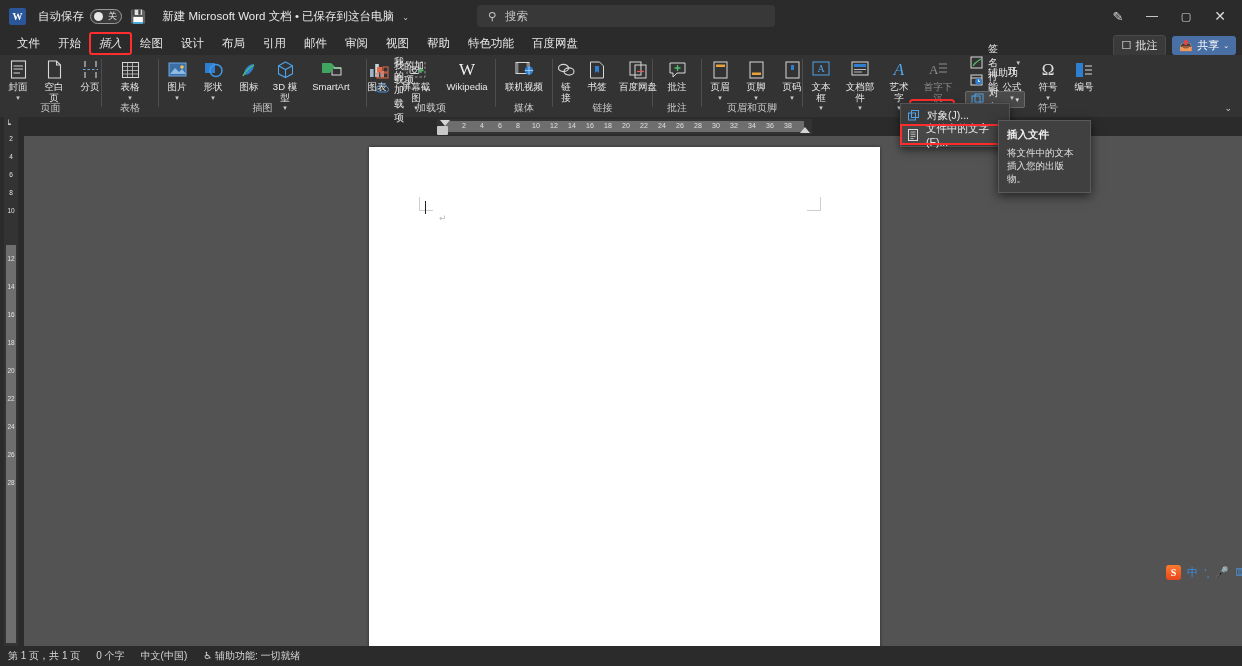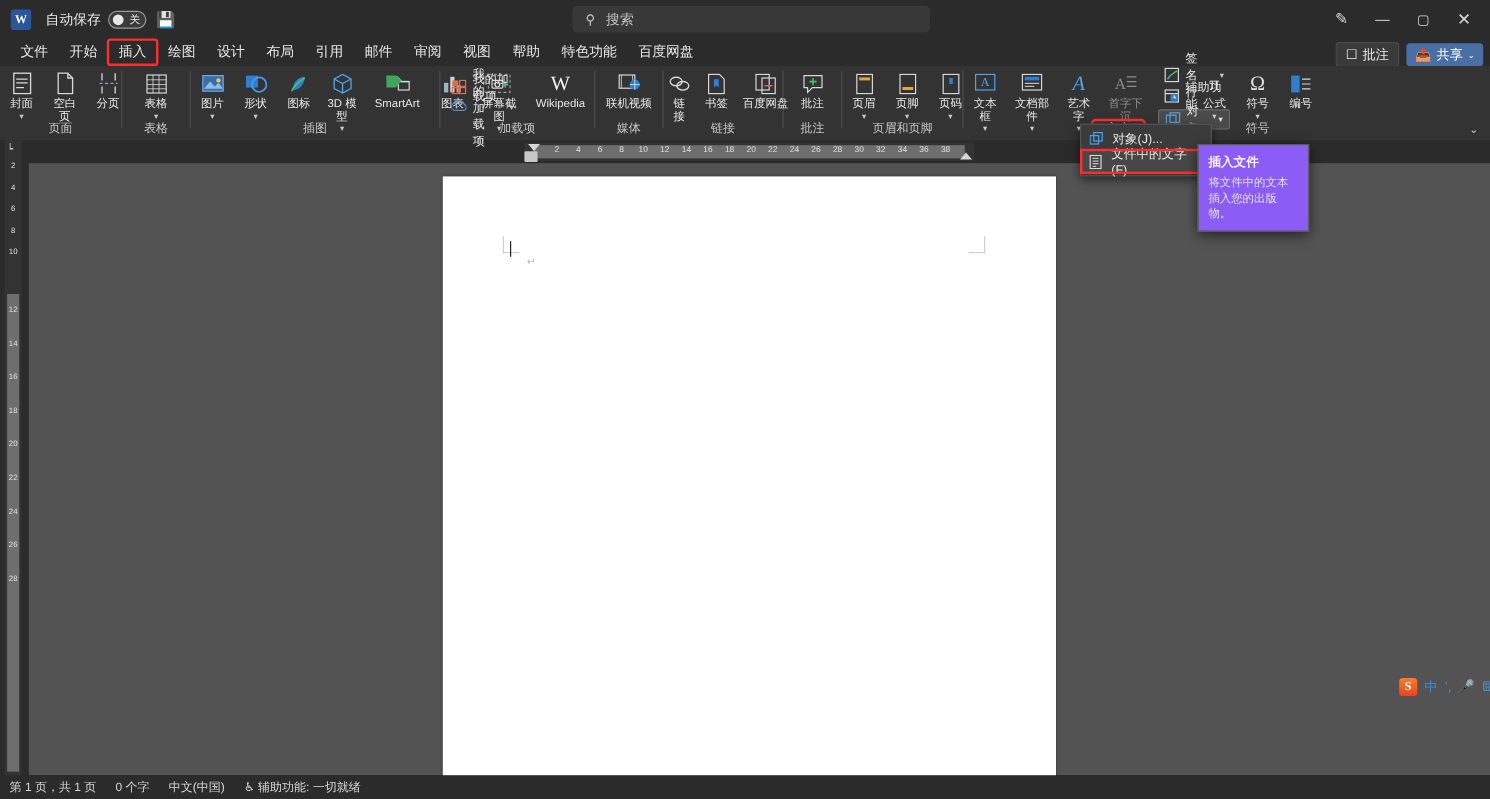--- a/index.html
+++ b/index.html
@@ -72,21 +72,21 @@
 
   
   .tabstrip {
     position:absolute; left:0; top:32px; width:1242px; height:23px;
     background:#2b2b2b; display:flex; align-items:center; padding-left:8px;
   }
   .tab {
     color:#e8e8e8; font-size:11.5px; padding:3px 9px; border-radius:3px;
     position:relative; white-space:nowrap;
   }
-  .tab.highlight { outline:2px solid #ff2d2d; outline-offset:-1px; border-radius:2px; }
+  .tab.highlight { outline:2px solid #ff2d2d; outline-offset:-1px; border-radius:2px;font-style:italic; }
   .tabstrip-right { position:absolute; right:6px; top:3px; display:flex; gap:6px; align-items:center; }
   .btn-comment {
     background:#3a3a3a; color:#e8e8e8; font-size:11px; border-radius:3px;
     padding:2px 8px; display:flex; align-items:center; gap:4px; border:1px solid #4a4a4a;
   }
   .btn-share {
     background:#4a6fa5; color:#fff; font-size:11px; border-radius:3px;
     padding:2px 7px; display:flex; align-items:center; gap:4px;
   }
 
@@ -130,21 +130,21 @@
     position:absolute; left:900px; top:103px; width:110px; background:#3b3b3b;
     border:1px solid #545454; box-shadow:0 3px 8px rgba(0,0,0,.55); z-index:40;
     padding:2px 0;
   }
   .dd-item { display:flex; align-items:center; gap:7px; height:19px; padding:0 6px; color:#e8e8e8; font-size:10.5px; }
   .dd-item.sel { outline:2px solid #ff2d2d; outline-offset:-1px; background:#474747; }
   .dd-item .ico { width:13px;height:13px;display:flex;align-items:center;justify-content:center; }
 
   
   .tooltip {
-    position:absolute; left:998px; top:120px; width:93px; background:#8b5cf6;
+    position:absolute; left:998px; top:120px; width:93px; background:#404040;
     border:1px solid #5a5a5a; box-shadow:0 3px 10px rgba(0,0,0,.6); z-index:45;
     padding:7px 8px; color:#e0e0e0;
   }
   .tooltip .tt-title { font-size:10.5px; font-weight:bold; color:#f2f2f2; margin-bottom:4px; }
   .tooltip .tt-body { font-size:9.5px; line-height:13px; }
   .tooltip .tt-body p { margin-bottom:9px; }
   .tooltip .tt-body p:last-child{ margin-bottom:0; }
 
   
   .hruler {
@@ -230,20 +230,24 @@
   <div class="titlebar">
     <div class="wordlogo">W</div>
     <div class="autosave">
       <span class="autosave-label">自动保存</span>
       <span class="toggle">
         <span class="knob"></span>
         <span class="tlabel">关</span>
       </span>
     </div>
     <span class="saveicon">💾</span>
+    <span class="doctitle">
+      <span>新建 Microsoft Word 文档 • 已保存到这台电脑</span>
+      <span class="chev">⌄</span>
+    </span>
 
     <div class="searchbox">
       <span class="mag">⚲</span>
       <span class="ph">搜索</span>
     </div>
 
     <div class="tb-icon tb-pen">✎</div>
     <div class="tb-icon tb-min">—</div>
     <div class="tb-icon tb-max">▢</div>
     <div class="tb-icon tb-close">✕</div>

